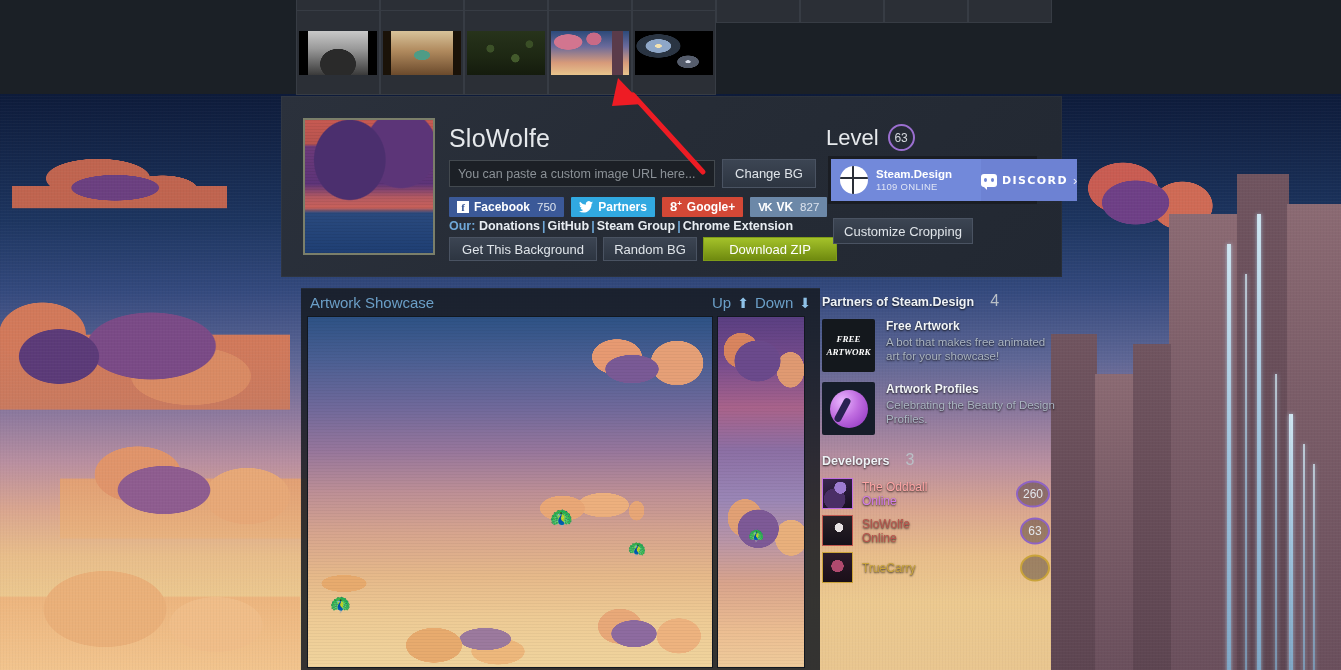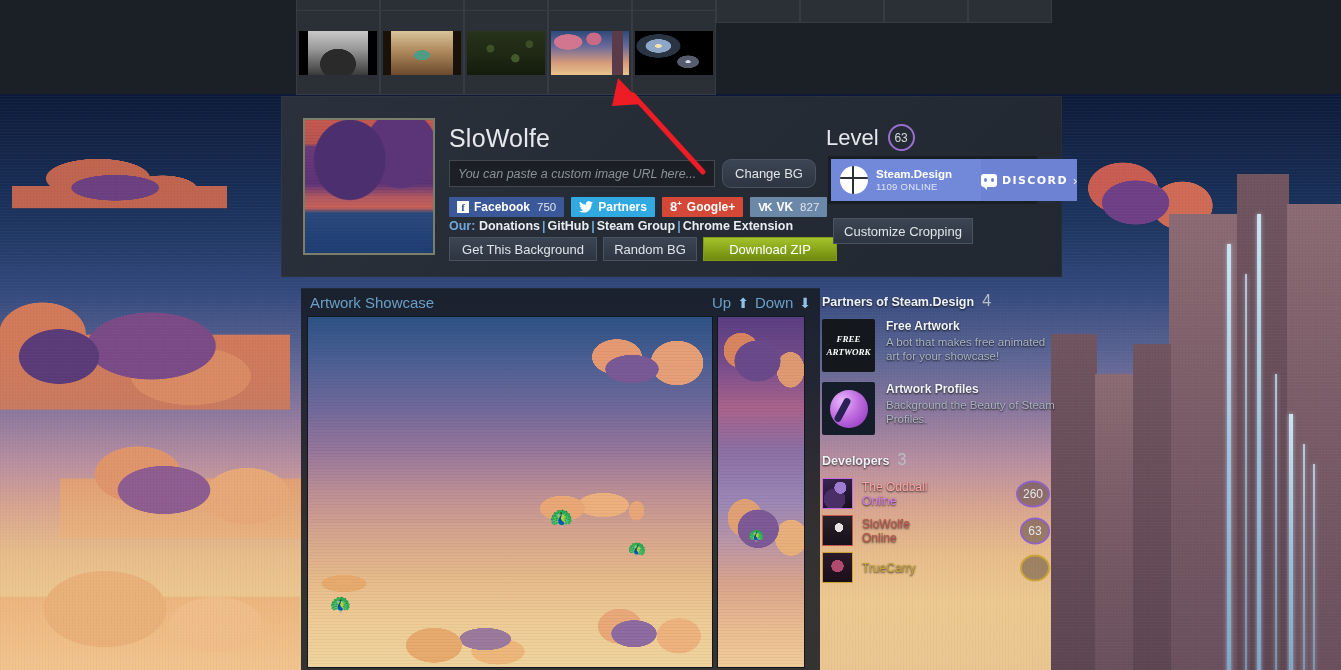--- a/index.html
+++ b/index.html
@@ -191,37 +191,36 @@
 
   .url-input {
     position: absolute; left: 168px; top: 64px;
     width: 266px; height: 27px;
     background: #1c2026;
     border: 1px solid #43494f;
     color: #9aa0a6; font-size: 12.5px;
     padding: 0 8px;
     font-family: "Liberation Sans", sans-serif;
     outline: none;
-    font-style: italic;
   }
   .url-input::placeholder { color: #8b9197; }
 
   .btn {
     display: inline-flex; align-items: center; justify-content: center;
     background: linear-gradient(180deg, #3c4553 0%, #2d3541 100%);
     border: 1px solid #4a5362;
     color: #dfe4e9;
     font-size: 13px;
     cursor: pointer;
     font-family: "Liberation Sans", sans-serif;
   }
 
   .btn-changebg {
     position: absolute; left: 441px; top: 63px;
-    width: 94px; height: 29px; border-radius: 9px;
+    width: 94px; height: 29px;
   }
 
   .social-row { position: absolute; left: 168px; top: 101px; display: flex; gap: 7px; }
   .sbtn {
     height: 20px; display: inline-flex; align-items: center; gap: 5px;
     padding: 0 8px; color: #fff; font-size: 12px; font-weight: bold;
     cursor: pointer; border-radius: 1px;
   }
   .sbtn .cnt { font-weight: normal; color: #dce3ee; font-size: 11.5px; margin-left: 2px; }
   .sb-fb { background: #3b5998; }
@@ -417,21 +416,21 @@
   }
   .s-b1 { left: 30px; top: 212px; font-size: 13px; color: #2b2c54; position: absolute; }
 
   
   .sidebar {
     position: absolute; left: 822px; top: 292px;
     width: 236px; height: 378px;
     color: #fff;
   }
   .sb-heading {
-    display: flex; align-items: baseline; gap: 8px;
+    display: flex; align-items: baseline; gap: 16px;
     margin-bottom: 9px;
   }
   .sb-heading .t { font-size: 12.5px; font-weight: bold; color: #eef2f6; text-shadow: 0 1px 2px rgba(0,0,0,.8); }
   .sb-heading .n { font-size: 16px; color: #b9bfc6; font-weight: 300; }
 
   .partner {
     display: flex; gap: 11px; margin-bottom: 10px; cursor: pointer;
   }
   .p-icon {
     width: 53px; height: 53px; flex: 0 0 53px;
@@ -705,21 +704,21 @@
         <div class="p-desc">A bot that makes free animated art for your showcase!</div>
       </div>
     </div>
 
     <div class="partner">
       <div class="p-icon artprof">
         <div class="artprof-circle"></div>
       </div>
       <div class="p-text">
         <div class="p-title">Artwork Profiles</div>
-        <div class="p-desc">Background the Beauty of Steam Profiles.</div>
+        <div class="p-desc">Celebrating the Beauty of Design Profiles.</div>
       </div>
     </div>
 
     <div class="sb-heading dev-heading">
       <span class="t">Developers</span>
       <span class="n">3</span>
     </div>
 
     <div class="dev d1">
       <div class="dev-av">

